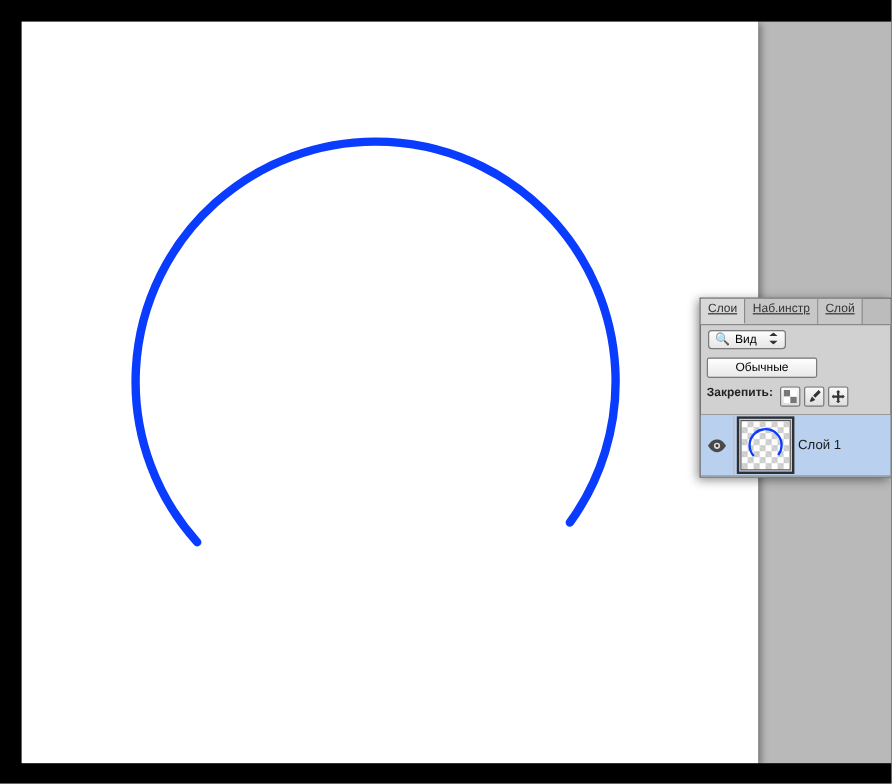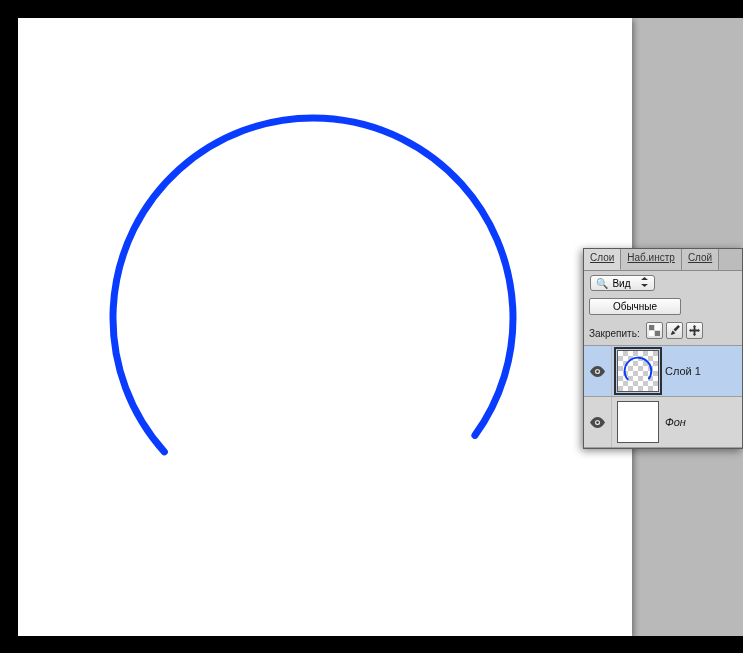--- a/index.html
+++ b/index.html
@@ -103,26 +103,27 @@
       border-radius: 2px;
       padding: 2px 4px;
       font-size: 10px;
       display: flex;
       justify-content: center;
       align-items: center;
       cursor: pointer;
     }
     .lock-row {
       display: flex;
-      align-items: flex-end;
+      align-items: flex-start;
       gap: 6px;
       padding: 2px 5px 6px 5px;
       border-bottom: 1px solid #9a9a9a;
       font-size: 10px;
       color: #222;
+      font-weight: bold;
     }
     .lock-icons {
       display: flex;
       gap: 3px;
       align-items: center;
     }
     .lock-btn {
       width: 17px;
       height: 17px;
       background: linear-gradient(#fafafa,#dedede);
@@ -254,25 +255,14 @@
     </div>
     <div class="thumb selected-thumb">
       <div class="thumb-checker"></div>
       <svg class="thumb-arc" viewBox="0 0 42 42">
         <circle cx="21" cy="21" r="14" fill="none" stroke="#0a3cff" stroke-width="2" stroke-dasharray="63 88" transform="rotate(-222 21 21)"></circle>
       </svg>
     </div>
     <span class="layer-name">Слой 1</span>
   </div>
 
-  <div class="layer-row">
-    <div class="eye-cell">
-      <svg width="15" height="11" viewBox="0 0 15 11">
-        <path d="M7.5 0 C3 0 0 5.5 0 5.5 S3 11 7.5 11 15 5.5 15 5.5 12 0 7.5 0 Z" fill="#4a4a4a"></path>
-        <circle cx="7.5" cy="5.5" r="2.6" fill="#ddd"></circle>
-          <circle cx="7.5" cy="5.5" r="1.2" fill="#333"></circle>
-      </svg>
-    </div>
-    <div class="thumb"></div>
-    <span class="layer-name" style="font-style:italic">Фон</span>
-  </div>
 
 </div>
 
 </body></html>

